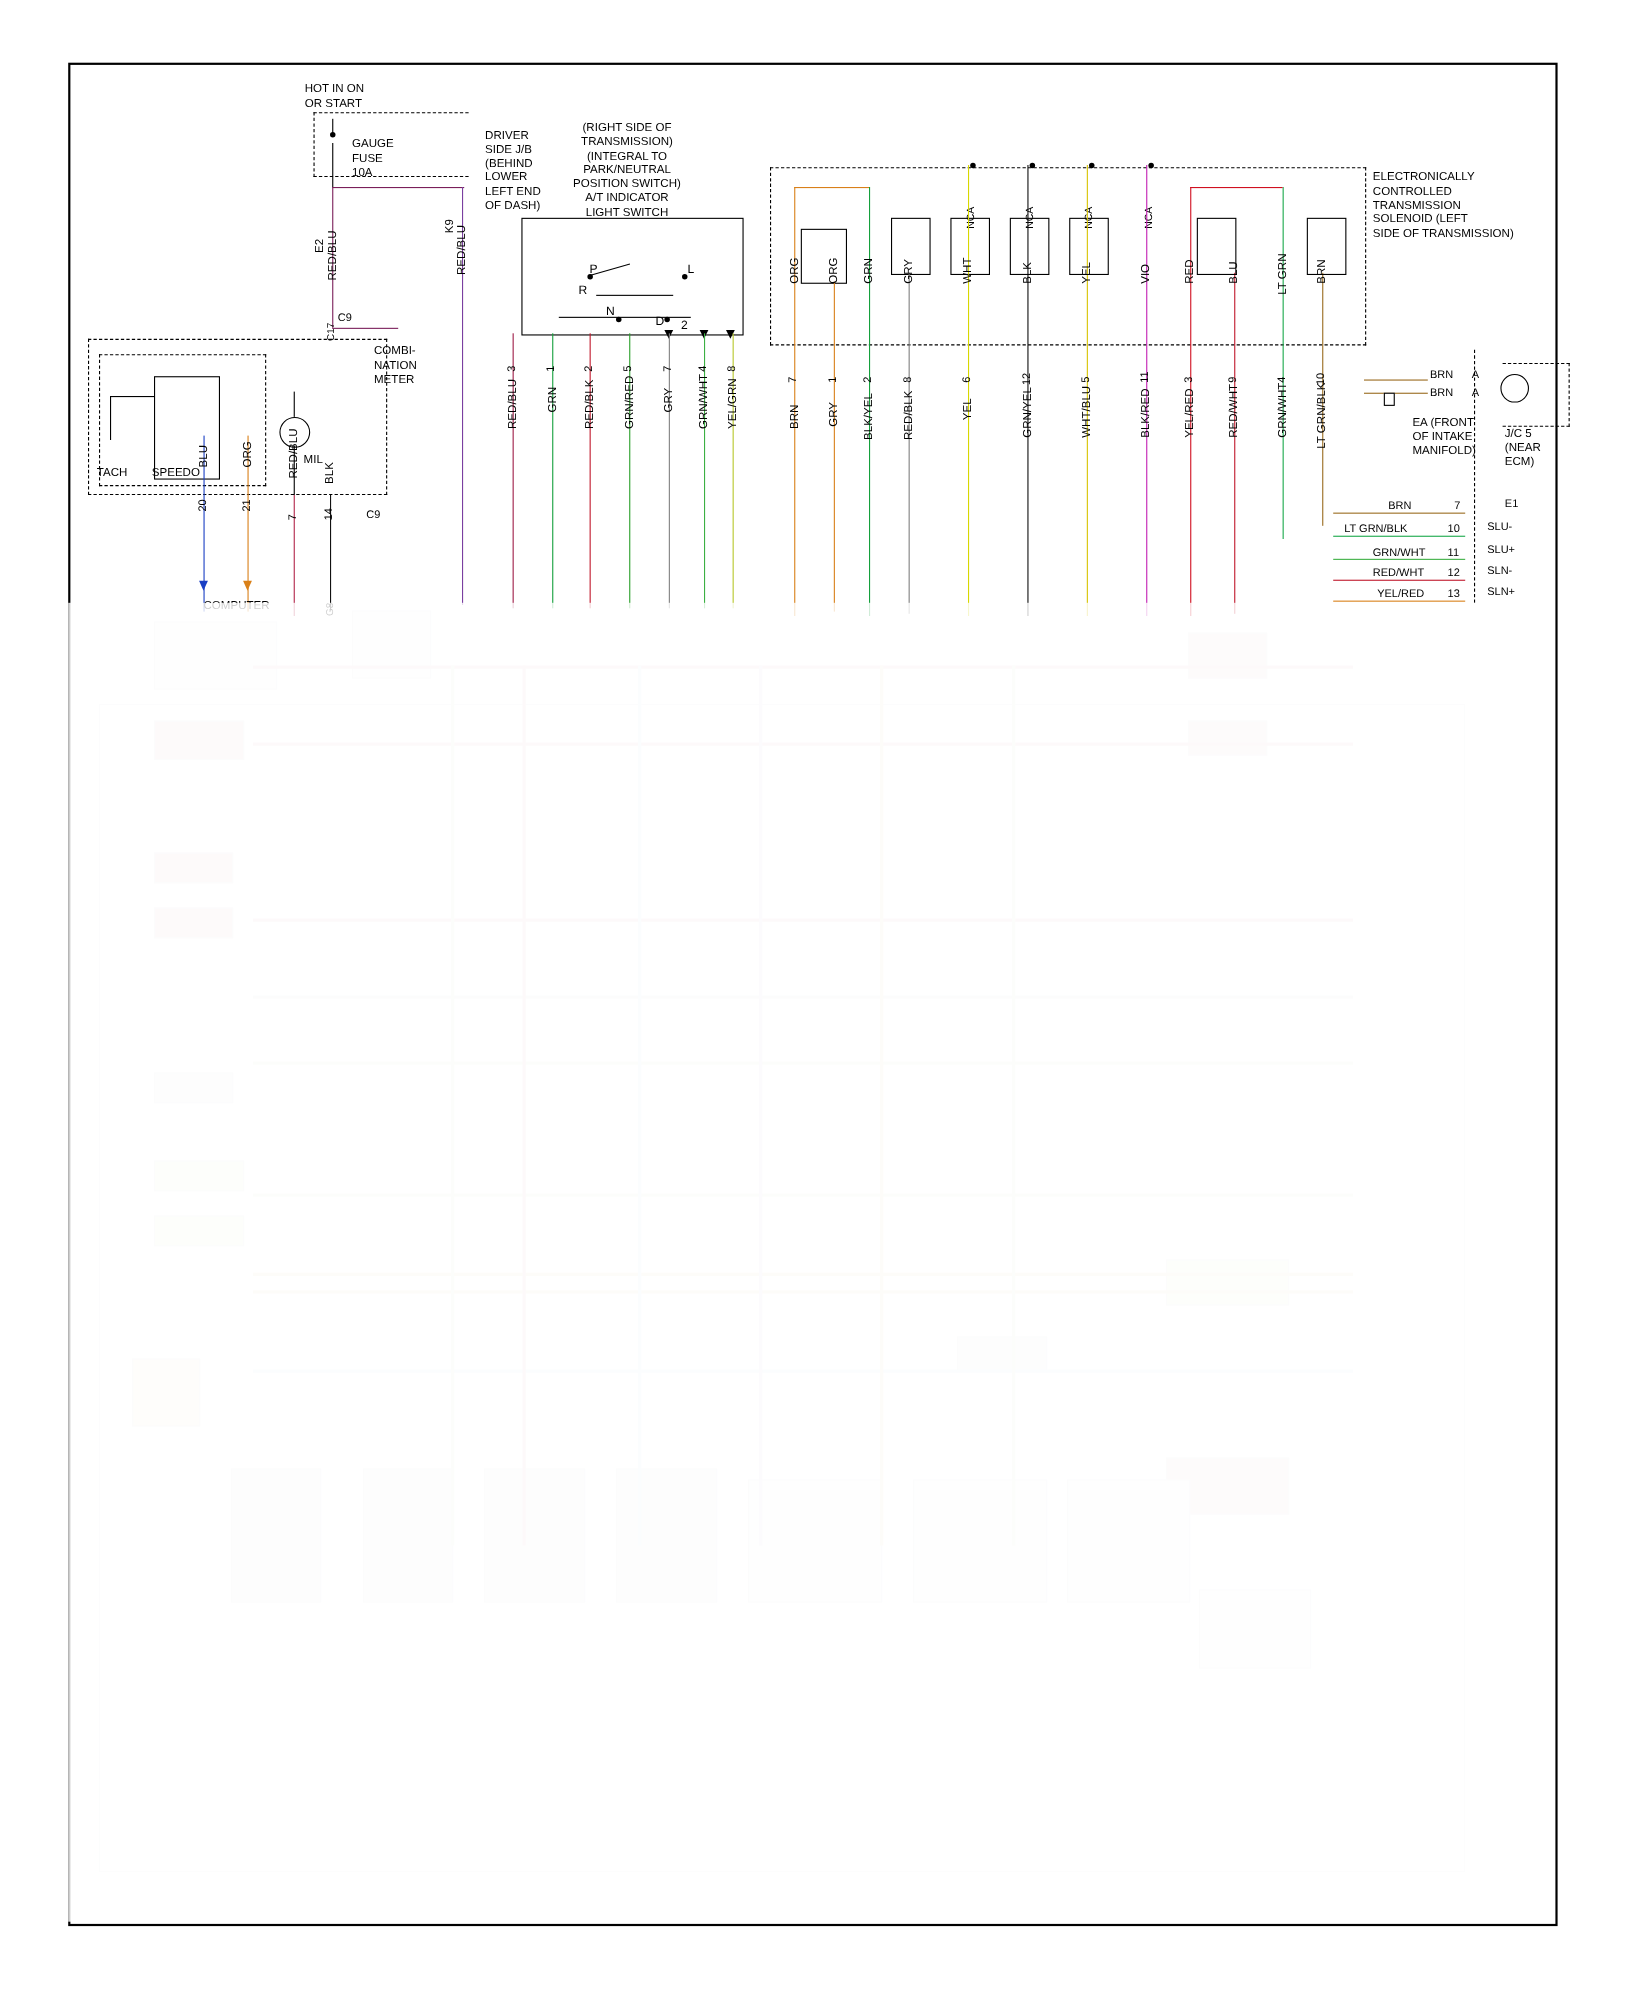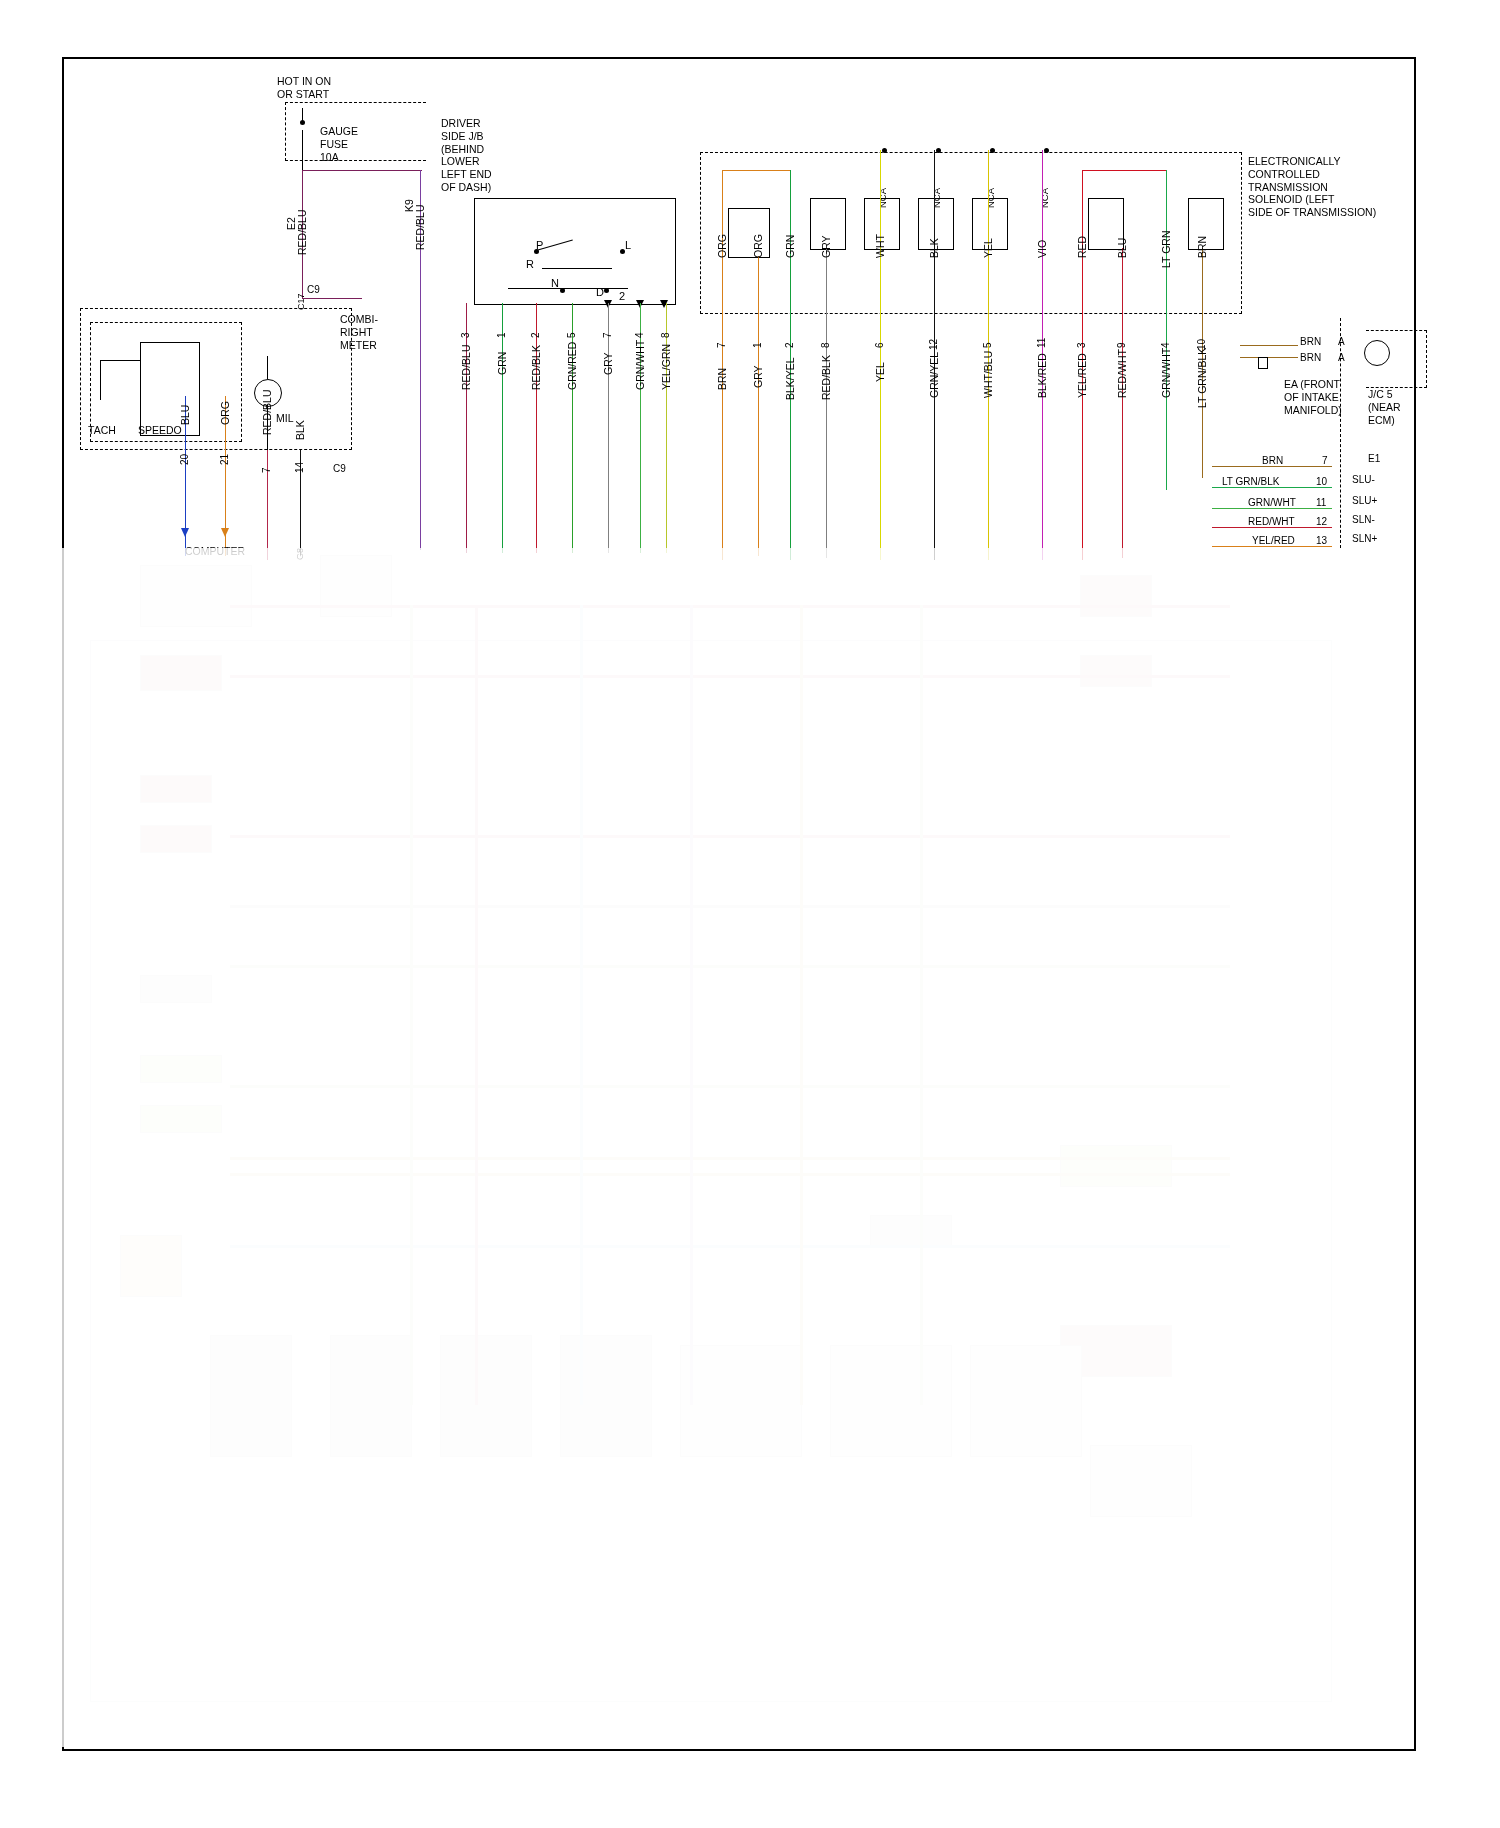--- a/index.html
+++ b/index.html
@@ -52,21 +52,21 @@
   <div class="num" style="left:307px;top:284px;">C9</div>
   <div class="vlbl" style="left:296px;top:310px;font-size:9px;">C17</div>
 
   <div class="hline" style="left:302px;top:170px;width:120px;border-color:#7a1f5a;"></div>
   <div class="vline" style="left:420px;top:170px;height:380px;border-color:#7a3fa0;"></div>
   <div class="vlbl" style="left:414px;top:250px;">RED/BLU</div>
   <div class="vlbl" style="left:403px;top:212px;">K9</div>
 
   <div class="dash" style="left:80px;top:308px;width:270px;height:140px;"></div>
   <div class="lbl" style="left:340px;top:313px;">COMBI-
-RIGHT
+NATION
 METER</div>
   <div class="dash" style="left:90px;top:322px;width:150px;height:118px;"></div>
   <div class="lbl" style="left:88px;top:424px;">TACH</div>
   <div class="lbl" style="left:138px;top:424px;">SPEEDO</div>
   <div class="circ" style="left:254px;top:379px;width:26px;height:26px;"></div>
   <div class="vline" style="left:267px;top:356px;height:23px;border-color:#000;"></div>
   <div class="vline" style="left:267px;top:405px;height:45px;border-color:#000;"></div>
   <div class="lbl" style="left:276px;top:412px;">MIL</div>
 
   <div class="solid" style="left:140px;top:342px;width:58px;height:92px;border-color:#000;"></div>
@@ -88,20 +88,27 @@
   <div class="vlbl" style="left:261px;top:435px;">RED/BLU</div>
   <div class="num" style="left:261px;top:473px;transform:rotate(-90deg);transform-origin:0 0;">7</div>
 
   <div class="vline" style="left:300px;top:450px;height:105px;border-color:#111111;"></div>
   <div class="vlbl" style="left:294px;top:440px;">BLK</div>
   <div class="num" style="left:294px;top:473px;transform:rotate(-90deg);transform-origin:0 0;">14</div>
   <div class="num" style="left:333px;top:463px;">C9</div>
   <div class="vlbl" style="left:295px;top:560px;font-size:9px;">G8</div>
   <div class="lbl" style="left:185px;top:545px;">COMPUTER</div>
 
+  <div class="lbl c" style="left:480px;top:110px;width:180px;">(RIGHT SIDE OF
+TRANSMISSION)
+(INTEGRAL TO
+PARK/NEUTRAL
+POSITION SWITCH)
+A/T INDICATOR
+LIGHT SWITCH</div>
   <div class="solid" style="left:474px;top:198px;width:200px;height:105px;"></div>
   <div class="solid" style="left:474px;top:225px;width:200px;height:78px;border-top:none;border-left:none;border-right:none;border-bottom:none;"></div>
   <div class="lbl" style="left:536px;top:239px;font-size:11px;">P</div>
   <div class="lbl" style="left:526px;top:258px;font-size:11px;">R</div>
   <div class="lbl" style="left:551px;top:277px;font-size:11px;">N</div>
   <div class="lbl" style="left:596px;top:286px;font-size:11px;">D</div>
   <div class="lbl" style="left:619px;top:290px;font-size:11px;">2</div>
   <div class="lbl" style="left:625px;top:239px;font-size:11px;">L</div>
   <div class="hline" style="left:536px;top:250px;width:38px;border-color:#000;transform:rotate(-16deg);transform-origin:0 0;"></div>
   <div class="dot" style="left:534px;top:249px;"></div>

